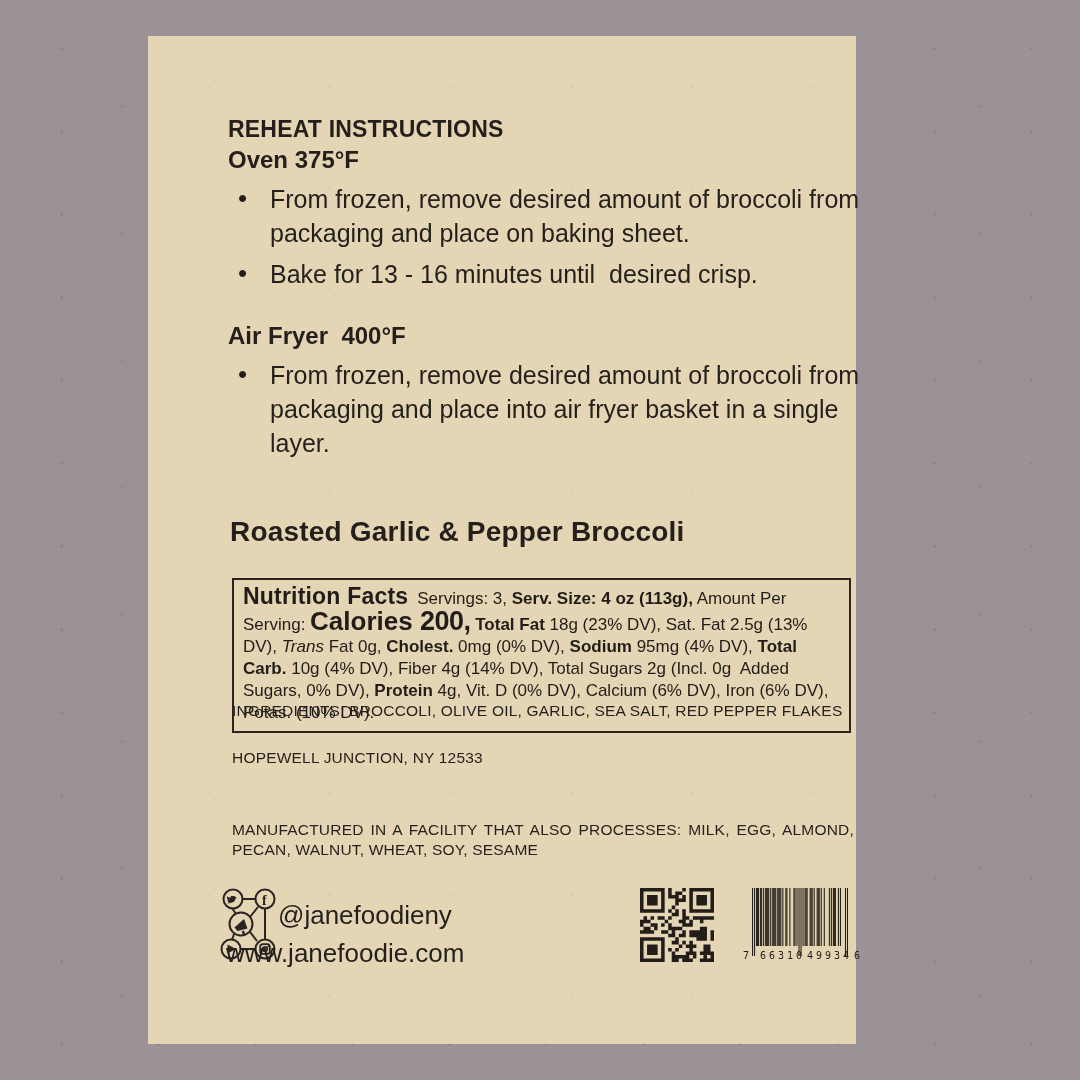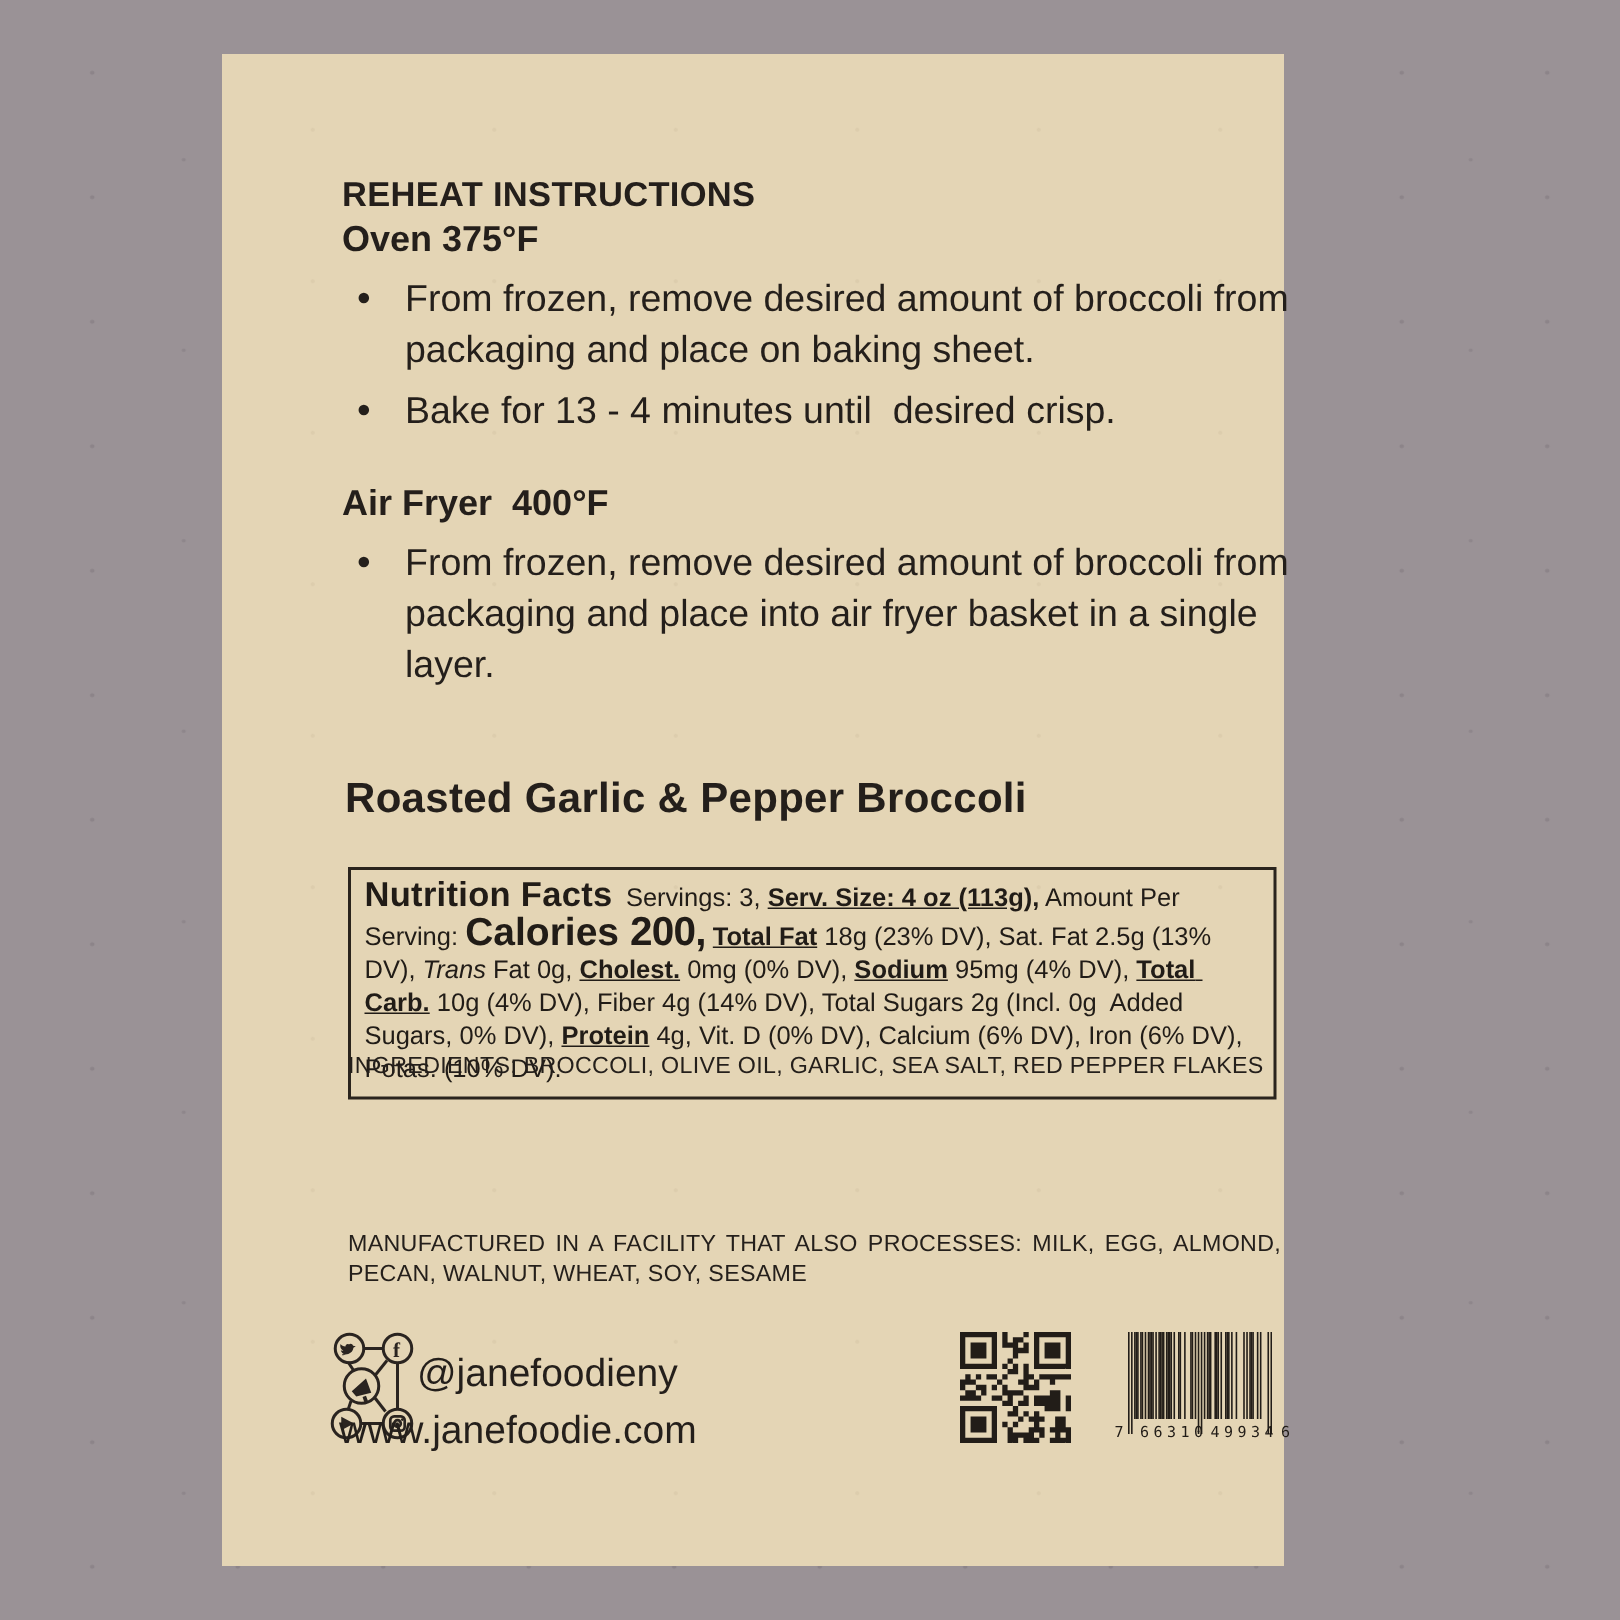--- a/index.html
+++ b/index.html
@@ -36,21 +36,21 @@
   
   .product-title{left:82px;top:480px;font-size:28px;font-weight:bold;letter-spacing:.2px;}
 
   
   .nutrition{
     left:84px;top:542px;width:597px;
     border:2px solid #2a241d;padding:5px 9px 7px 9px;
     font-size:17px;line-height:22px;white-space:pre-wrap;color:#211c17;
   }
   .nutrition .nf-title{font-size:23px;font-weight:bold;letter-spacing:.2px;margin-right:9px;}
-  .nutrition .b{font-weight:bold;text-decoration:underline;}
+  .nutrition .b{font-weight:bold;}
   .nutrition .i{font-style:italic;}
   .nutrition .cal-l{font-size:26px;font-weight:bold;}
   .nutrition .cal-n{font-size:27px;font-weight:bold;letter-spacing:-.5px;}
 
   
   .smallprint{font-size:15.5px;letter-spacing:.2px;color:#241f1b;}
   #ingredients{left:84px;top:666px;width:640px;}
   #address{left:84px;top:712px;line-height:19.5px;}
   #allergens{left:84px;top:784px;width:622px;line-height:19.5px;text-align:justify;}
 
@@ -70,36 +70,37 @@
 </head>
 <body>
 
 <div class="card">
 
   <div class="abs h-caps" data-bind="reheat.title">REHEAT INSTRUCTIONS</div>
   <div class="abs h-oven" data-bind="reheat.oven_heading">Oven 375°F</div>
 
   <ul class="abs blist" id="oven-list">
     <li data-bind="reheat.oven_bullets.0">From frozen, remove desired amount of broccoli from packaging and place on baking sheet.</li>
-    <li data-bind="reheat.oven_bullets.1">Bake for 13 - 4 minutes until  desired crisp.</li>
+    <li data-bind="reheat.oven_bullets.1">Bake for 13 - 16 minutes until  desired crisp.</li>
   </ul>
 
   <div class="abs h-air" data-bind="reheat.air_fryer_heading">Air Fryer  400°F</div>
 
   <ul class="abs blist" id="air-list">
     <li data-bind="reheat.air_fryer_bullets.0">From frozen, remove desired amount of broccoli from packaging and place into air fryer basket in a single layer.</li>
   </ul>
 
   <div class="abs product-title" data-bind="product.title">Roasted Garlic &amp; Pepper Broccoli</div>
 
   <div class="abs nutrition"><span class="nf-title">Nutrition Facts</span><span>Servings: 3, </span><span class="b">Serv. Size: 4 oz (113g),</span><span> Amount Per Serving: </span><span class="cal-l">Calories </span><span class="cal-n">200,</span><span> </span><span class="b">Total Fat</span><span> 18g (23% DV), Sat. Fat 2.5g (13% DV), </span><span class="i">Trans</span><span> Fat 0g, </span><span class="b">Cholest.</span><span> 0mg (0% DV), </span><span class="b">Sodium</span><span> 95mg (4% DV), </span><span class="b">Total Carb.</span><span> 10g (4% DV), Fiber 4g (14% DV), Total Sugars 2g (Incl. 0g  Added Sugars, 0% DV), </span><span class="b">Protein</span><span> 4g, Vit. D (0% DV), Calcium (6% DV), Iron (6% DV), Potas. (10% DV).</span></div>
 
   <div class="abs smallprint" id="ingredients" data-bind="ingredients">INGREDIENTS: BROCCOLI, OLIVE OIL, GARLIC, SEA SALT, RED PEPPER FLAKES</div>
 
   <div class="abs smallprint" id="address">
+    <div data-bind="manufacturer.address_line2">HOPEWELL JUNCTION, NY 12533</div>
   </div>
 
   <div class="abs smallprint" id="allergens" data-bind="allergen_notice">MANUFACTURED IN A FACILITY THAT ALSO PROCESSES: MILK, EGG, ALMOND, PECAN, WALNUT, WHEAT, SOY, SESAME</div>
 
   <svg class="abs" id="social-cluster" width="58" height="74" viewBox="0 0 58 74">
     <g stroke="#2a2420" stroke-width="2" fill="none">
       <line x1="22" y1="11" x2="36" y2="11"></line>
       <line x1="45" y1="20" x2="45" y2="52"></line>
       <line x1="20" y1="61" x2="36" y2="61"></line>
       <line x1="12" y1="20" x2="16" y2="26"></line>

